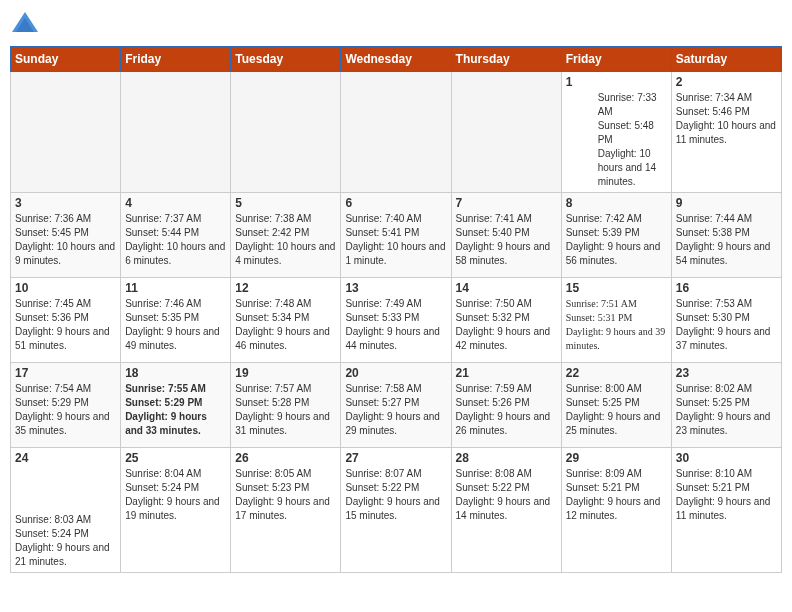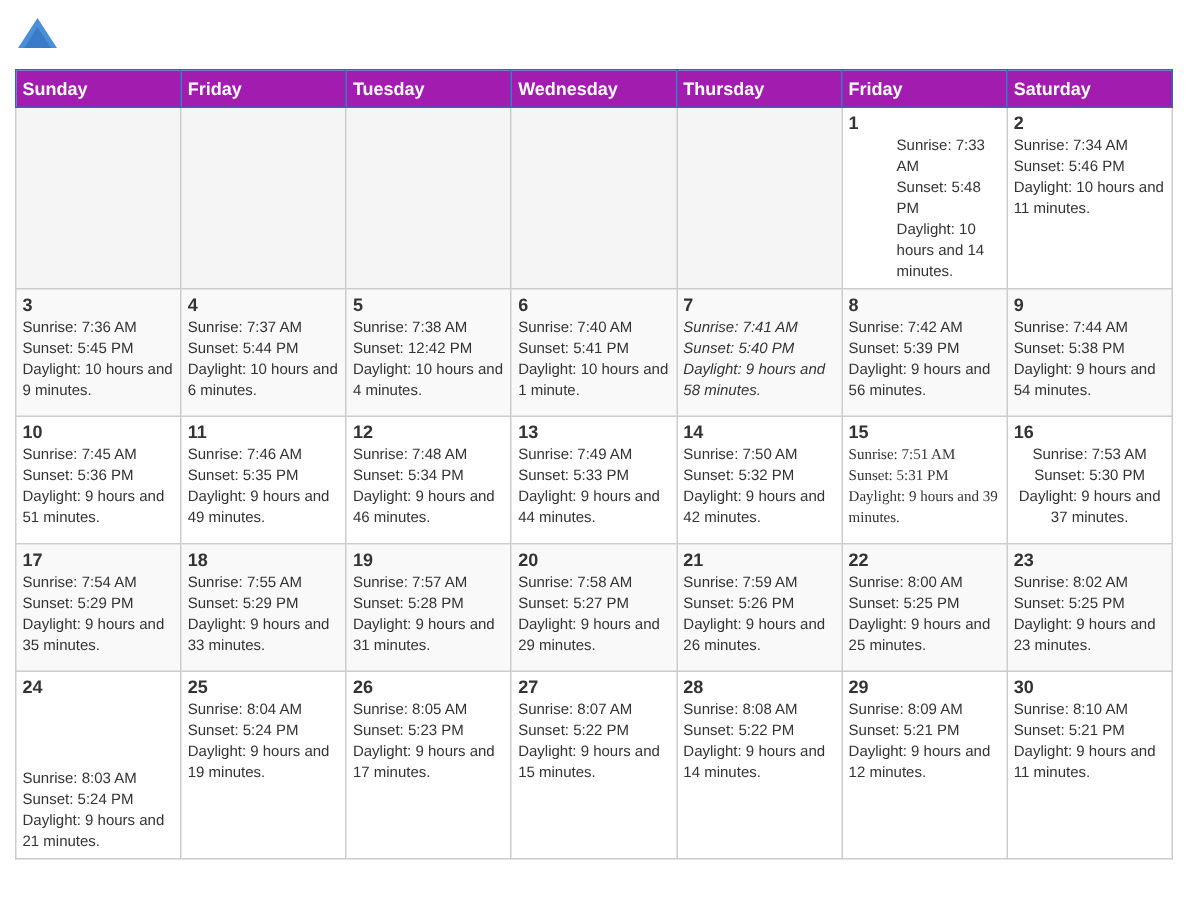--- a/index.html
+++ b/index.html
@@ -51,21 +51,21 @@
     .location {
       font-size: 14px;
       color: #555;
     }
     table {
       width: 100%;
       border-collapse: collapse;
       table-layout: fixed;
     }
     th {
-      background-color: #a21caf;
+      background-color: #c2410c;
       color: #fff;
       font-size: 12px;
       font-weight: bold;
       padding: 5px 4px;
       text-align: left;
       border: 1px solid #2a6ab8;
     }
     td {
       border: 1px solid #ccc;
       vertical-align: top;
@@ -156,32 +156,32 @@
         </td>
         <td class="shaded">
           <span class="day-num">4</span>
           <div class="day-info" style="white-space: pre-line;">Sunrise: 7:37 AM
 Sunset: 5:44 PM
 Daylight: 10 hours and 6 minutes.</div>
         </td>
         <td class="shaded">
           <span class="day-num">5</span>
           <div class="day-info" style="white-space: pre-line;">Sunrise: 7:38 AM
-Sunset: 12:42 PM
+Sunset: 2:42 PM
 Daylight: 10 hours and 4 minutes.</div>
         </td>
         <td class="shaded">
           <span class="day-num">6</span>
           <div class="day-info" style="white-space: pre-line;">Sunrise: 7:40 AM
 Sunset: 5:41 PM
 Daylight: 10 hours and 1 minute.</div>
         </td>
         <td class="shaded">
           <span class="day-num">7</span>
-          <div class="day-info" style="white-space: pre-line; font-style: italic;">Sunrise: 7:41 AM
+          <div class="day-info" style="white-space: pre-line;">Sunrise: 7:41 AM
 Sunset: 5:40 PM
 Daylight: 9 hours and 58 minutes.</div>
         </td>
         <td class="shaded">
           <span class="day-num">8</span>
           <div class="day-info" style="white-space: pre-line;">Sunrise: 7:42 AM
 Sunset: 5:39 PM
 Daylight: 9 hours and 56 minutes.</div>
         </td>
         <td class="shaded">
@@ -223,35 +223,35 @@
 Daylight: 9 hours and 42 minutes.</div>
         </td>
         <td>
           <span class="day-num">15</span>
           <div class="day-info" style="white-space: pre-line; font-family: Liberation Serif, serif;">Sunrise: 7:51 AM
 Sunset: 5:31 PM
 Daylight: 9 hours and 39 minutes.</div>
         </td>
         <td>
           <span class="day-num">16</span>
-          <div class="day-info" style="white-space: pre-line; text-align: center;">Sunrise: 7:53 AM
+          <div class="day-info" style="white-space: pre-line;">Sunrise: 7:53 AM
 Sunset: 5:30 PM
 Daylight: 9 hours and 37 minutes.</div>
         </td>
       </tr>
       <tr>
         <td class="shaded">
           <span class="day-num">17</span>
           <div class="day-info" style="white-space: pre-line;">Sunrise: 7:54 AM
 Sunset: 5:29 PM
 Daylight: 9 hours and 35 minutes.</div>
         </td>
         <td class="shaded">
           <span class="day-num">18</span>
-          <div class="day-info" style="white-space: pre-line;">Sunrise: 7:55 AM
+          <div class="day-info" style="white-space: pre-line; font-weight: bold;">Sunrise: 7:55 AM
 Sunset: 5:29 PM
 Daylight: 9 hours and 33 minutes.</div>
         </td>
         <td class="shaded">
           <span class="day-num">19</span>
           <div class="day-info" style="white-space: pre-line;">Sunrise: 7:57 AM
 Sunset: 5:28 PM
 Daylight: 9 hours and 31 minutes.</div>
         </td>
         <td class="shaded">

